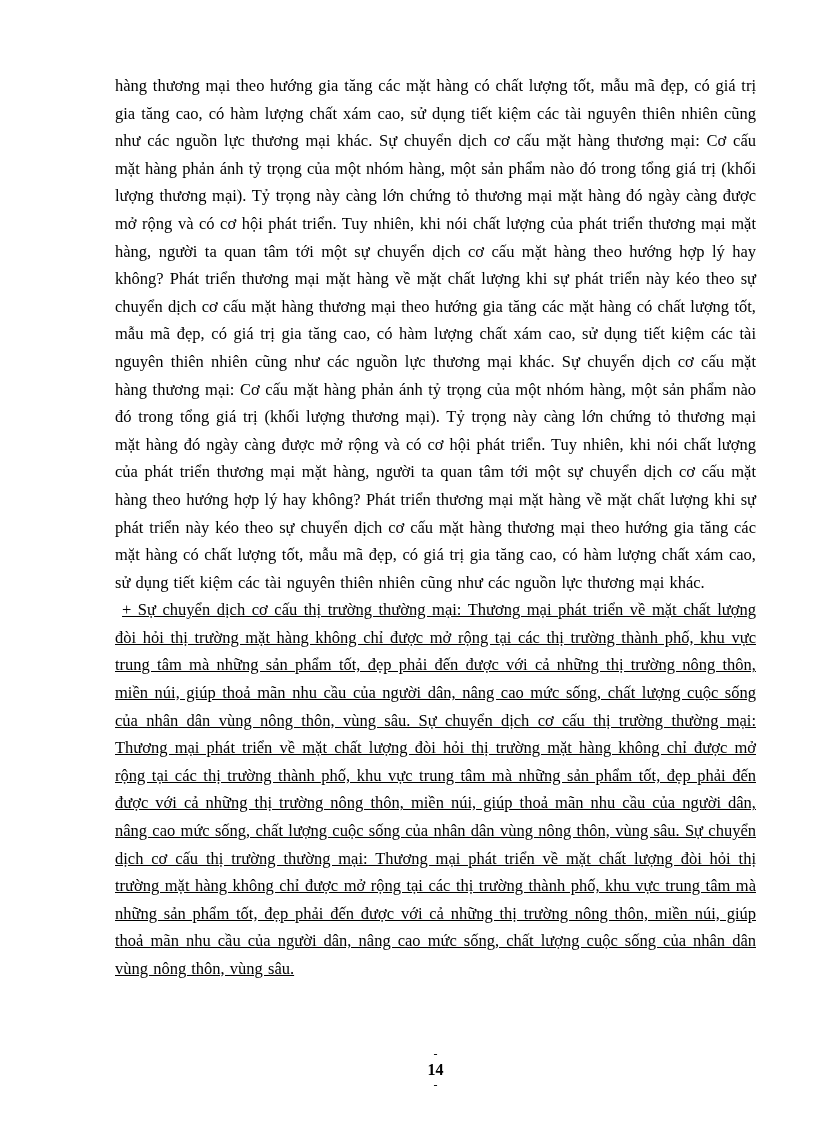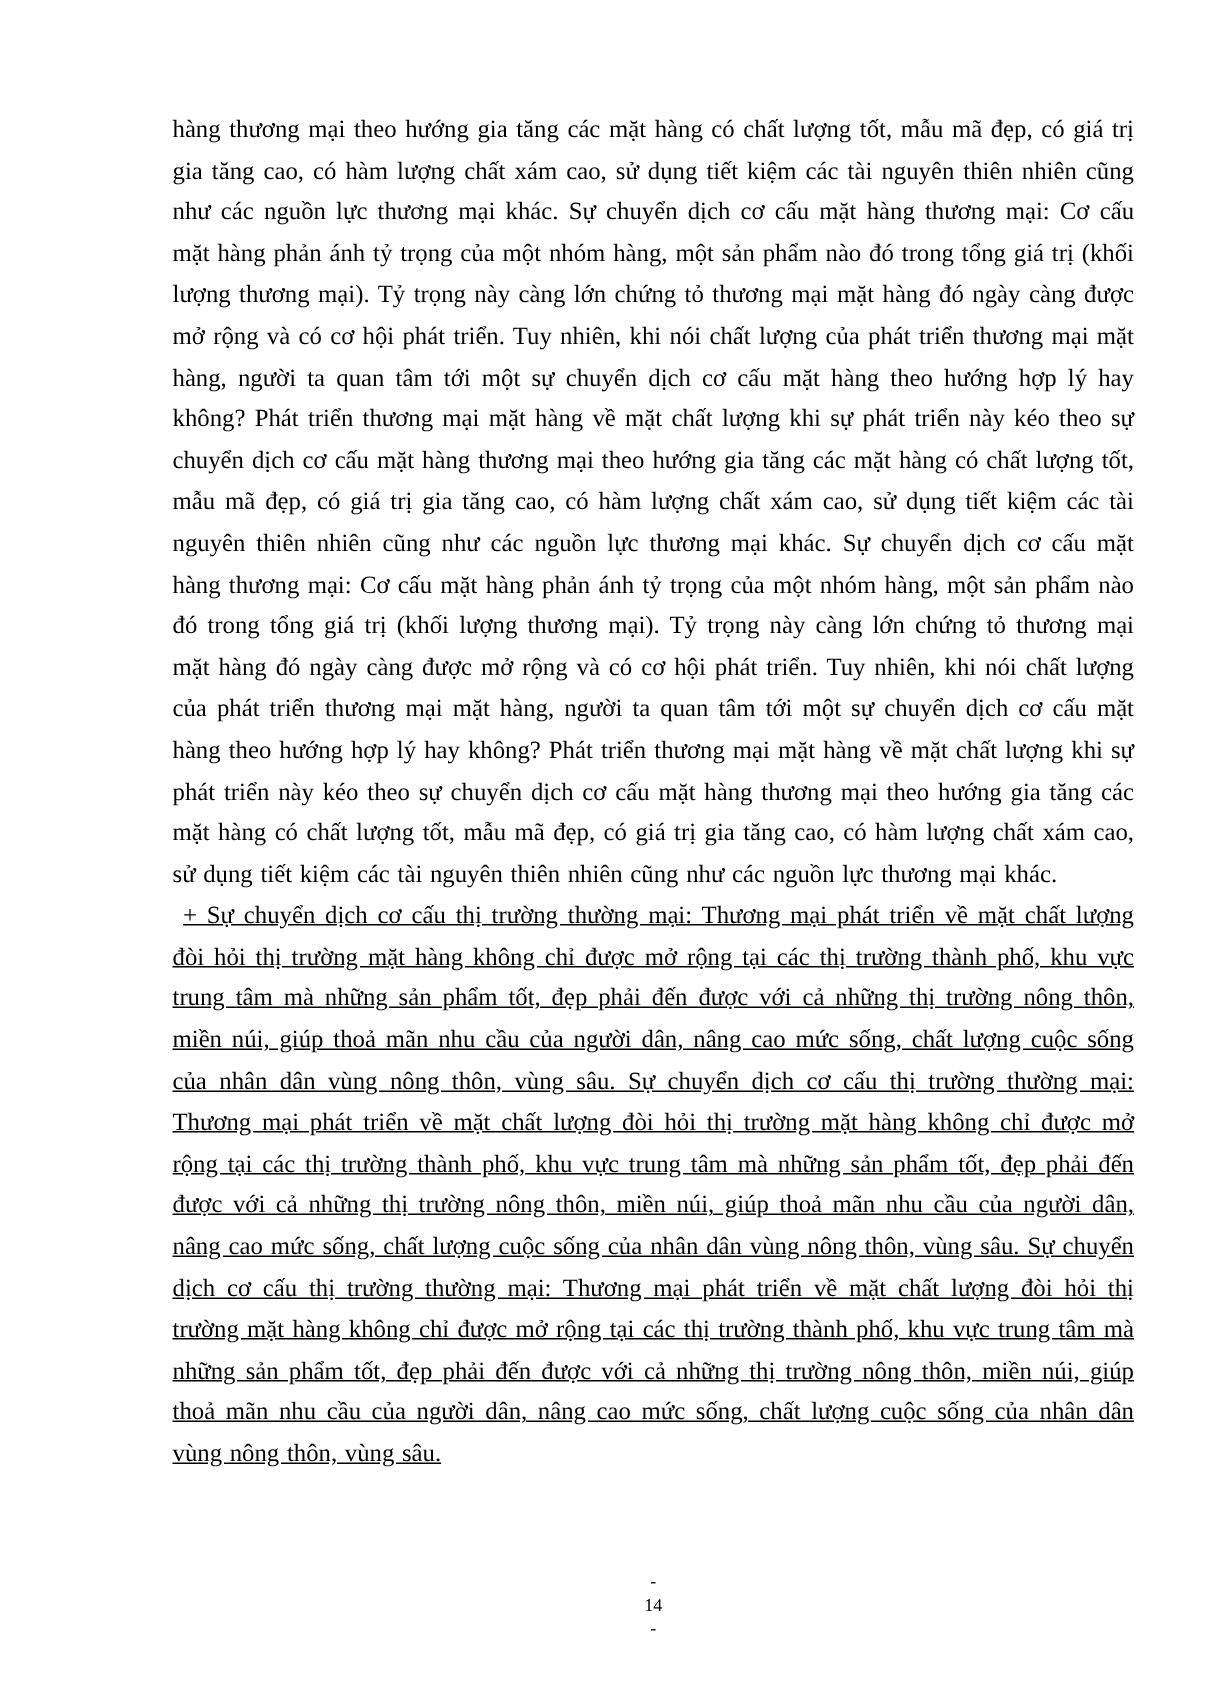--- a/index.html
+++ b/index.html
@@ -47,23 +47,24 @@
     width: 641px;
     top: 1048px;
     text-align: center;
   }
   .footer .dash {
     font-size: 12px;
     line-height: 13px;
     color: #000000;
   }
   .footer .page-number {
-    font-size: 12px;
+    font-size: 16px;
     line-height: 18px;
     color: #000000;
+    font-weight: bold;
   }
 </style>
 </head>
 <body>
 
 <div class="page">
   <div class="content">
     <p class="para">hàng thương mại theo hướng gia tăng các mặt hàng có chất lượng tốt, mẫu mã đẹp, có giá trị gia tăng cao, có hàm lượng chất xám cao, sử dụng tiết kiệm các tài nguyên thiên nhiên cũng như các nguồn lực thương mại khác. Sự chuyển dịch cơ cấu mặt hàng thương mại: Cơ cấu mặt hàng phản ánh tỷ trọng của một nhóm hàng, một sản phẩm nào đó trong tổng giá trị (khối lượng thương mại). Tỷ trọng này càng lớn chứng tỏ thương mại mặt hàng đó ngày càng được mở rộng và có cơ hội phát triển. Tuy nhiên, khi nói chất lượng của phát triển thương mại mặt hàng, người ta quan tâm tới một sự chuyển dịch cơ cấu mặt hàng theo hướng hợp lý hay không? Phát triển thương mại mặt hàng về mặt chất lượng khi sự phát triển này kéo theo sự chuyển dịch cơ cấu mặt hàng thương mại theo hướng gia tăng các mặt hàng có chất lượng tốt, mẫu mã đẹp, có giá trị gia tăng cao, có hàm lượng chất xám cao, sử dụng tiết kiệm các tài nguyên thiên nhiên cũng như các nguồn lực thương mại khác.  Sự chuyển dịch cơ cấu mặt hàng  thương mại: Cơ cấu mặt hàng phản ánh tỷ trọng của một nhóm hàng, một sản phẩm nào đó trong tổng giá trị (khối lượng thương mại). Tỷ trọng này càng lớn chứng tỏ thương mại mặt hàng đó ngày càng được mở rộng và có cơ hội phát triển. Tuy nhiên, khi nói chất lượng của phát triển thương mại mặt hàng, người ta quan tâm tới một sự chuyển dịch cơ cấu mặt hàng theo hướng hợp lý hay không? Phát triển thương mại mặt hàng về mặt chất lượng khi sự phát triển này kéo theo sự chuyển dịch cơ cấu mặt hàng thương mại theo hướng gia tăng các mặt hàng có chất lượng tốt, mẫu mã đẹp, có giá trị gia tăng cao, có hàm lượng chất xám cao, sử dụng tiết kiệm các tài nguyên thiên nhiên cũng như các nguồn lực thương mại khác.</p>
     <p class="para para-plus">+ Sự chuyển dịch cơ cấu thị trường thường mại:  Thương mại phát triển về mặt chất lượng đòi hỏi thị trường mặt hàng không chỉ được mở rộng tại các thị trường thành phố, khu vực trung tâm mà những sản phẩm tốt, đẹp phải đến được với cả những thị trường nông thôn, miền núi, giúp thoả mãn nhu cầu của người dân, nâng cao mức sống, chất lượng cuộc sống của nhân dân vùng nông thôn, vùng sâu. Sự chuyển dịch cơ cấu thị trường thường mại: Thương mại phát triển về mặt chất lượng đòi hỏi thị trường mặt hàng không chỉ được mở rộng tại các thị trường thành phố, khu vực trung tâm mà những sản phẩm tốt, đẹp phải đến được với cả những thị trường nông thôn, miền núi, giúp thoả mãn nhu cầu của người dân, nâng cao mức sống, chất lượng cuộc sống của nhân dân vùng nông thôn, vùng sâu. Sự chuyển dịch cơ cấu thị trường thường mại: Thương mại phát triển về mặt chất lượng đòi hỏi thị trường mặt hàng không chỉ được mở rộng tại các thị trường thành phố, khu vực trung tâm mà những sản phẩm tốt, đẹp phải đến được với cả những thị trường nông thôn, miền núi, giúp thoả mãn nhu cầu của người dân, nâng cao mức sống, chất lượng cuộc sống của nhân dân vùng nông thôn, vùng sâu.</p>
   </div>

